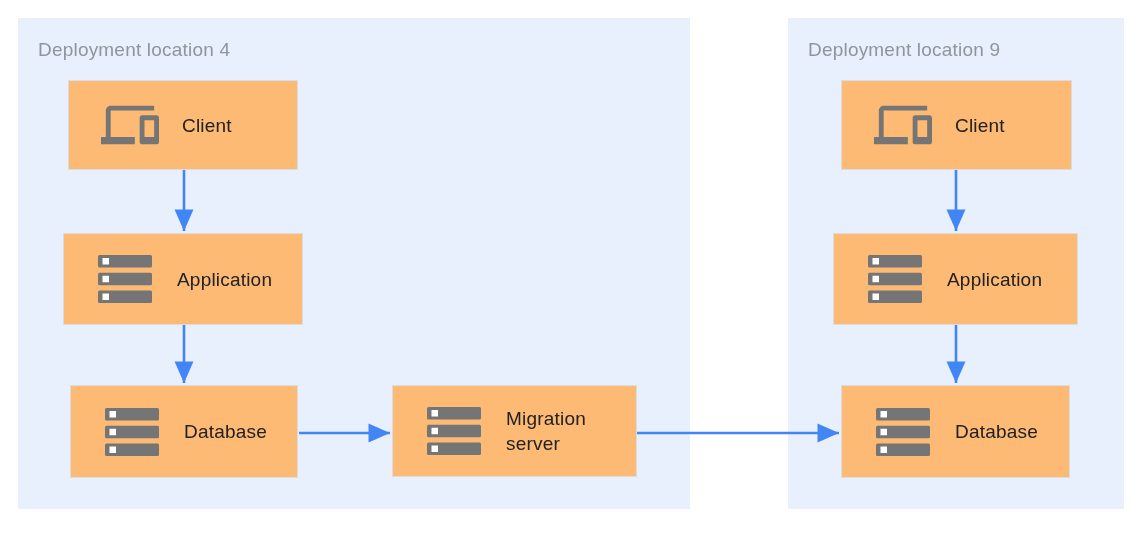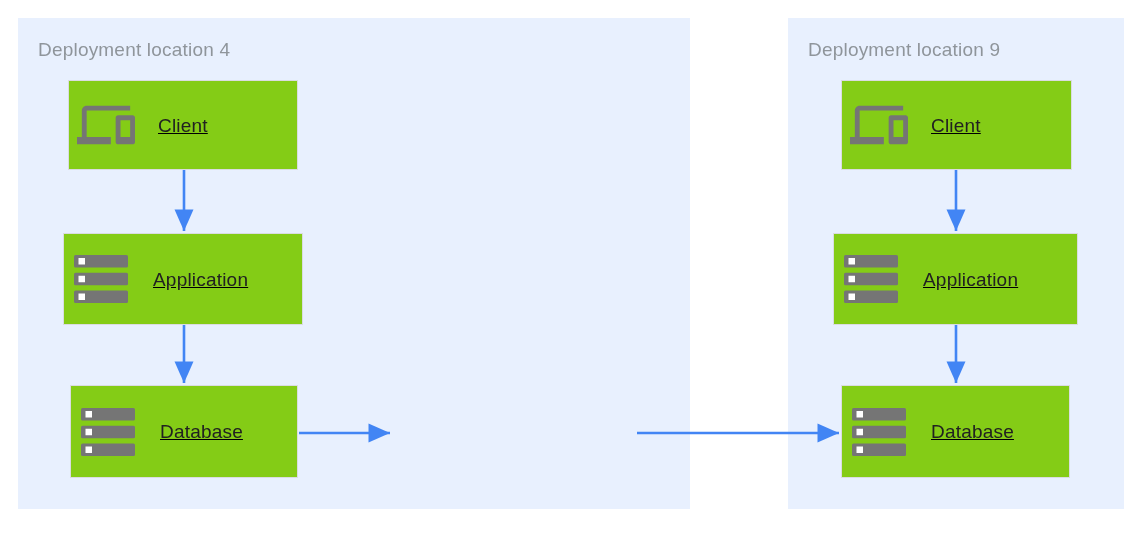--- a/index.html
+++ b/index.html
@@ -20,27 +20,26 @@
   .region-label{
     position:absolute;
     top:21px;left:20px;
     font-size:19px;
     color:#8f959b;
     letter-spacing:.2px;
     white-space:nowrap;
   }
   .node{
     position:absolute;
-    background:#84cc16;
+    background:#fdba74;
     border:1px solid #dadce0;
     box-sizing:border-box;
     display:flex;
     align-items:center;
-    padding-left:8px;
-    text-decoration:underline;
+    padding-left:32px;
   }
   .icon{
     width:58px;
     display:flex;
     align-items:center;
     justify-content:center;
     flex:0 0 58px;
     margin-right:23px;
   }
   .node-label{
@@ -123,20 +122,37 @@
         <g fill="#ffffff">
           <rect x="4.5" y="3" width="6.5" height="6.5"></rect>
           <rect x="4.5" y="20.75" width="6.5" height="6.5"></rect>
           <rect x="4.5" y="38.5" width="6.5" height="6.5"></rect>
         </g>
       </svg>
     </span>
     <span class="node-label">Database</span>
   </div>
 
+  <div class="node" style="left:392px;top:385px;width:245px;height:92px;">
+    <span class="icon">
+      <svg viewBox="0 0 54 48" width="54" height="48">
+        <g fill="#757575">
+          <rect x="0" y="0" width="54" height="12.5" rx="1.5"></rect>
+          <rect x="0" y="17.75" width="54" height="12.5" rx="1.5"></rect>
+          <rect x="0" y="35.5" width="54" height="12.5" rx="1.5"></rect>
+        </g>
+        <g fill="#ffffff">
+          <rect x="4.5" y="3" width="6.5" height="6.5"></rect>
+          <rect x="4.5" y="20.75" width="6.5" height="6.5"></rect>
+          <rect x="4.5" y="38.5" width="6.5" height="6.5"></rect>
+        </g>
+      </svg>
+    </span>
+    <span class="node-label wrap">Migration server</span>
+  </div>
 
   <div class="node" style="left:841px;top:80px;width:231px;height:90px;">
     <span class="icon">
       <svg viewBox="0 0 24 24" width="58" height="58">
           <path fill="#757575" d="M4 6h18V4H4c-1.1 0-2 .9-2 2v11H0v3h14v-3H4V6zm19 2h-6c-.55 0-1 .45-1 1v10c0 .55.45 1 1 1h6c.55 0 1-.45 1-1V9c0-.55-.45-1-1-1zm-1 9h-4v-7h4v7z"></path>
         </svg>
     </span>
     <span class="node-label">Client</span>
   </div>
 

